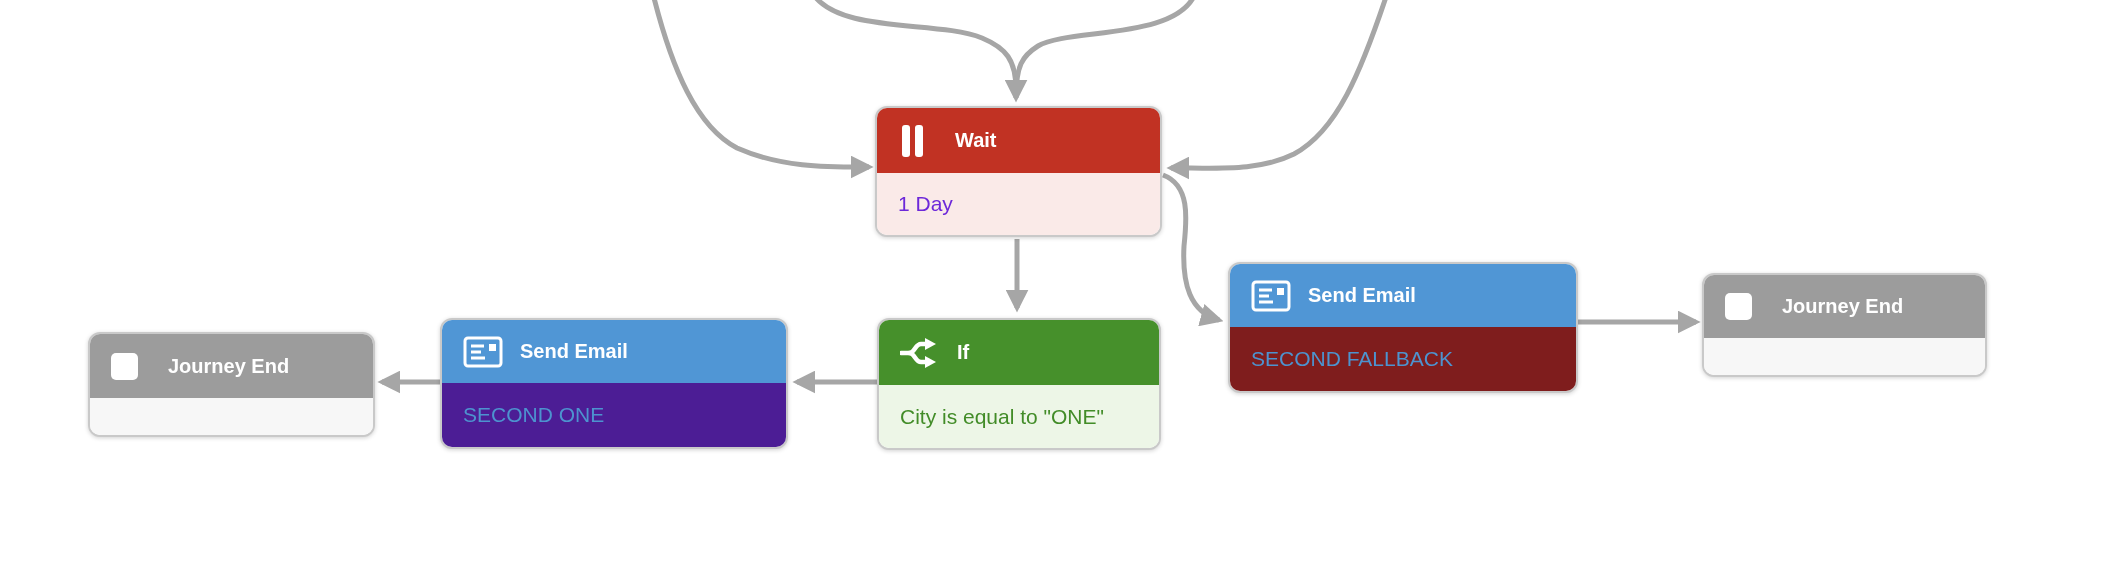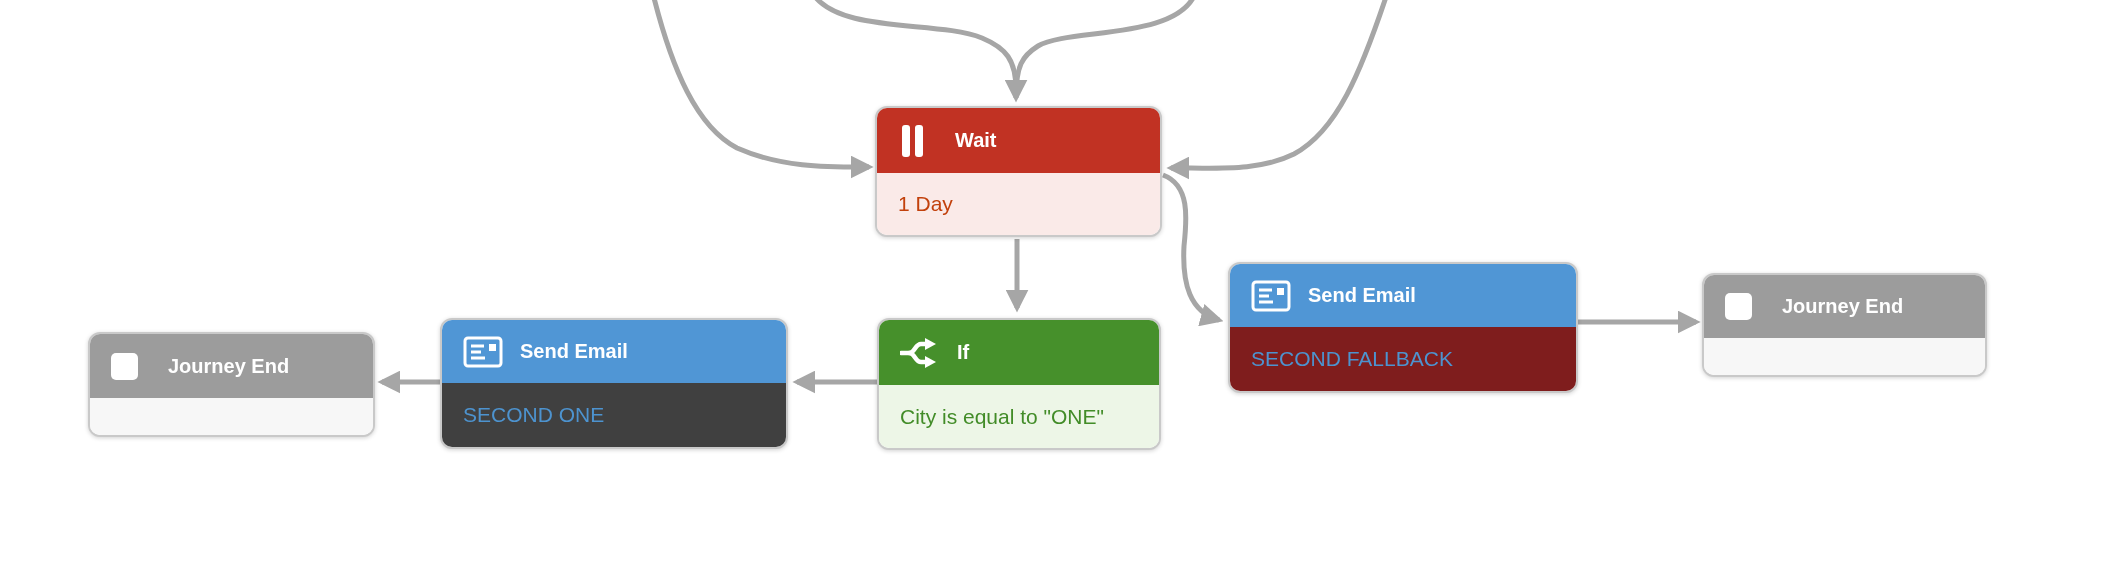--- a/index.html
+++ b/index.html
@@ -50,29 +50,29 @@
     display: flex;
     align-items: center;
     padding-left: 21px;
     box-sizing: border-box;
     font-size: 21px;
     white-space: nowrap;
   }
   
   .node-wait            { left: 875px;  top: 106px; width: 287px; height: 131px; }
   .node-wait .node-header { height: 65px; background: #c13223; }
-  .node-wait .node-body   { height: 62px; background: #faeae8; color: #c2410c; }
+  .node-wait .node-body   { height: 62px; background: #faeae8; color: #6d28d9; }
 
   .node-if              { left: 877px;  top: 318px; width: 284px; height: 132px; }
   .node-if .node-header   { height: 65px; background: #46902b; }
   .node-if .node-body     { height: 63px; background: #edf6e7; color: #428c28; }
 
   .node-email-one       { left: 440px;  top: 318px; width: 348px; height: 131px; }
   .node-email-one .node-header { height: 63px; background: #5096d5; }
-  .node-email-one .node-body   { height: 64px; background: #404040; color: #4d93cf; }
+  .node-email-one .node-body   { height: 64px; background: #4c1d95; color: #4d93cf; }
 
   .node-email-fallback  { left: 1228px; top: 262px; width: 350px; height: 131px; }
   .node-email-fallback .node-header { height: 63px; background: #5096d5; }
   .node-email-fallback .node-body   { height: 64px; background: #7f1d1d; color: #4d93cf; }
 
   .node-end-left        { left: 88px;   top: 332px; width: 287px; height: 105px; }
   .node-end-left .node-header  { height: 64px; background: #9c9c9c; }
   .node-end-left .node-body    { height: 37px; background: #f7f7f7; color: #9c9c9c; }
 
   .node-end-right       { left: 1702px; top: 273px; width: 285px; height: 104px; }

